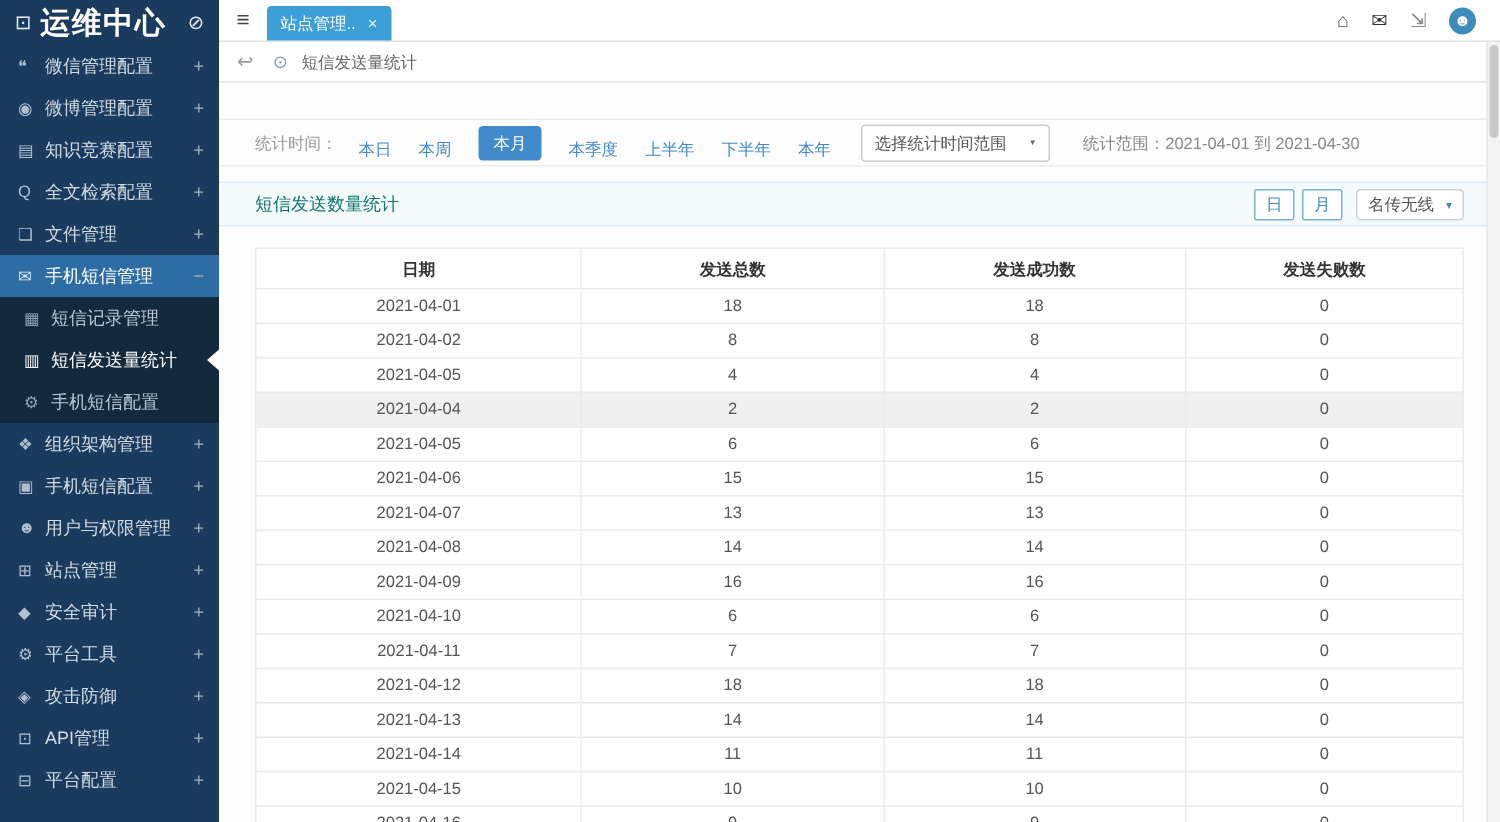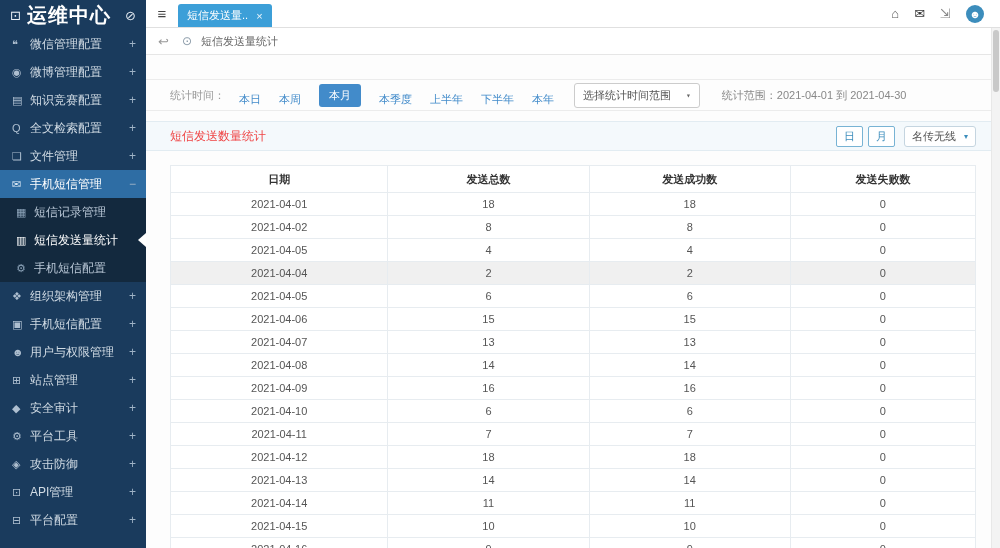--- a/index.html
+++ b/index.html
@@ -61,21 +61,21 @@
   .f-opt.active { background:#428bca; color:#fff; padding:4px 10px; border-radius:3px; }
   .f-dropdown { margin-left:6px; background:#fff; border:1px solid #ccc; border-radius:3px;
     padding:4px 8px; font-size:11px; color:#555; display:flex; align-items:center; gap:15px;
     cursor:pointer; font-family:Liberation Mono, monospace; }
   .caret { font-size:8px; color:#666; }
   .f-range { color:#888; margin-left:8px; }
 
   .panel-header { margin-top:10px; height:30px; background:#f4f9fc;
     border-top:1px solid #e2ecf2; border-bottom:1px solid #e2ecf2;
     display:flex; align-items:center; padding:0 24px; }
-  .p-title { color:#ef4444; font-size:12px; }
+  .p-title { color:#0f766e; font-size:12px; }
   .p-controls { margin-left:auto; display:flex; align-items:center; gap:5px; }
   .mini-btn { background:#fff; border:1px solid #77b3d4; color:#3c8dbc; font-size:11px;
     padding:2px 7px; border-radius:2px; cursor:pointer; font-family:inherit; }
   .channel-select { background:#fff; border:1px solid #c5d5e0; border-radius:3px;
     padding:2px 7px; font-size:11px; color:#555; display:flex; align-items:center; gap:8px;
     cursor:pointer; margin-left:4px; }
   .sel-caret { font-size:8px; color:#3c8dbc; }
 
   .table-wrap { padding:14px 24px 0; }
   .data-table { width:100%; border-collapse:collapse; font-size:11px; background:#fff; }
@@ -197,21 +197,21 @@
           <span class="si-suffix">+</span>
         </div>
       </nav>
   </aside>
 
   <div class="main">
 
     <header class="topbar">
       <span class="tb-toggle">≡</span>
       <div class="tab">
-        <span>短信发送量..</span>
+        <span>站点管理..</span>
         <span class="tab-close">×</span>
       </div>
       <div class="tb-right">
         <span class="tb-ic home">⌂</span>
         <span class="tb-ic msg">✉</span>
         <span class="tb-ic fs">⇲</span>
         <span class="avatar">☻</span>
       </div>
     </header>
 

